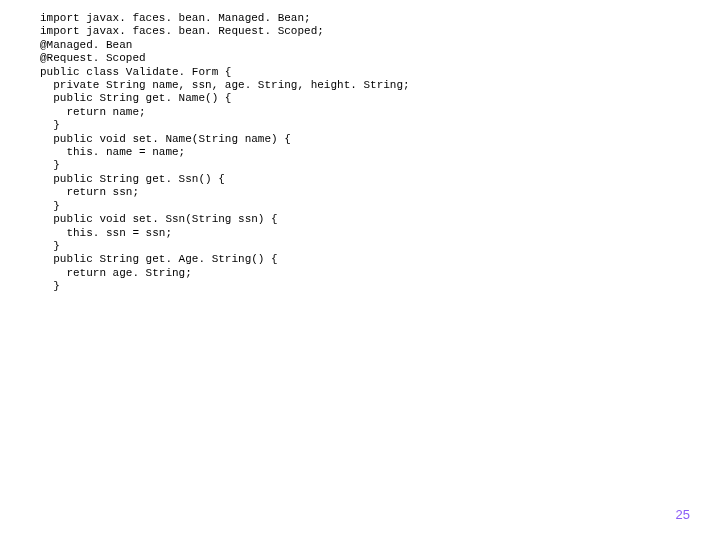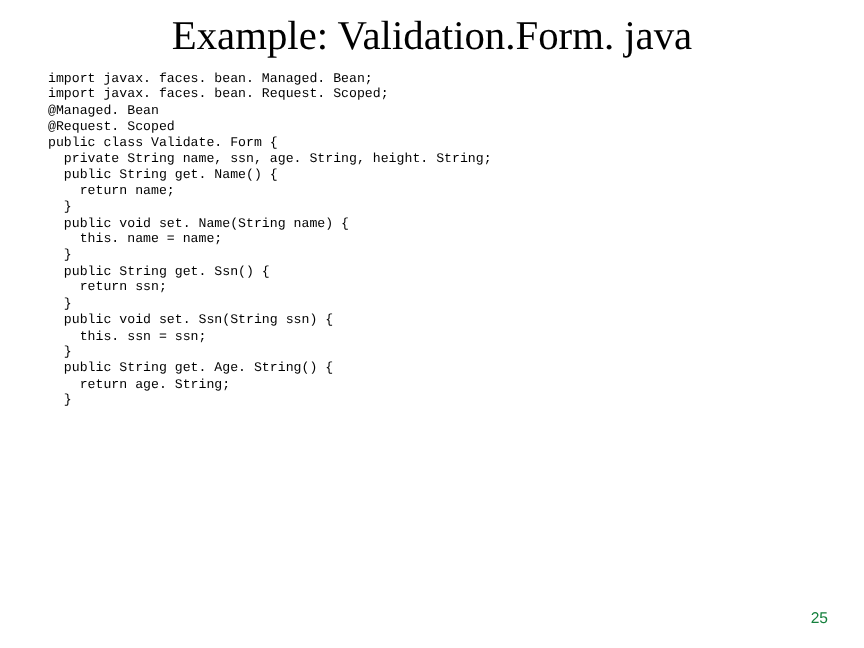--- a/index.html
+++ b/index.html
@@ -30,28 +30,27 @@
     font-size: 11px;
     line-height: 1.22;
     white-space: pre;
   }
   .pagenum {
     position: absolute;
     bottom: 18px;
     right: 30px;
     font-family: Arial, Helvetica, sans-serif;
     font-size: 13px;
-    color: #15803d;
+    color: #8b5cf6;
   }
 </style>
 </head>
 <body>
 
 <div class="slide">
-  <h1 class="title">Example: Validation.Form. java</h1>
   <div class="code">import javax. faces. bean. Managed. Bean;
 import javax. faces. bean. Request. Scoped;
 @Managed. Bean
 @Request. Scoped
 public class Validate. Form {
   private String name, ssn, age. String, height. String;
   public String get. Name() {
     return name;
   }
   public void set. Name(String name) {

